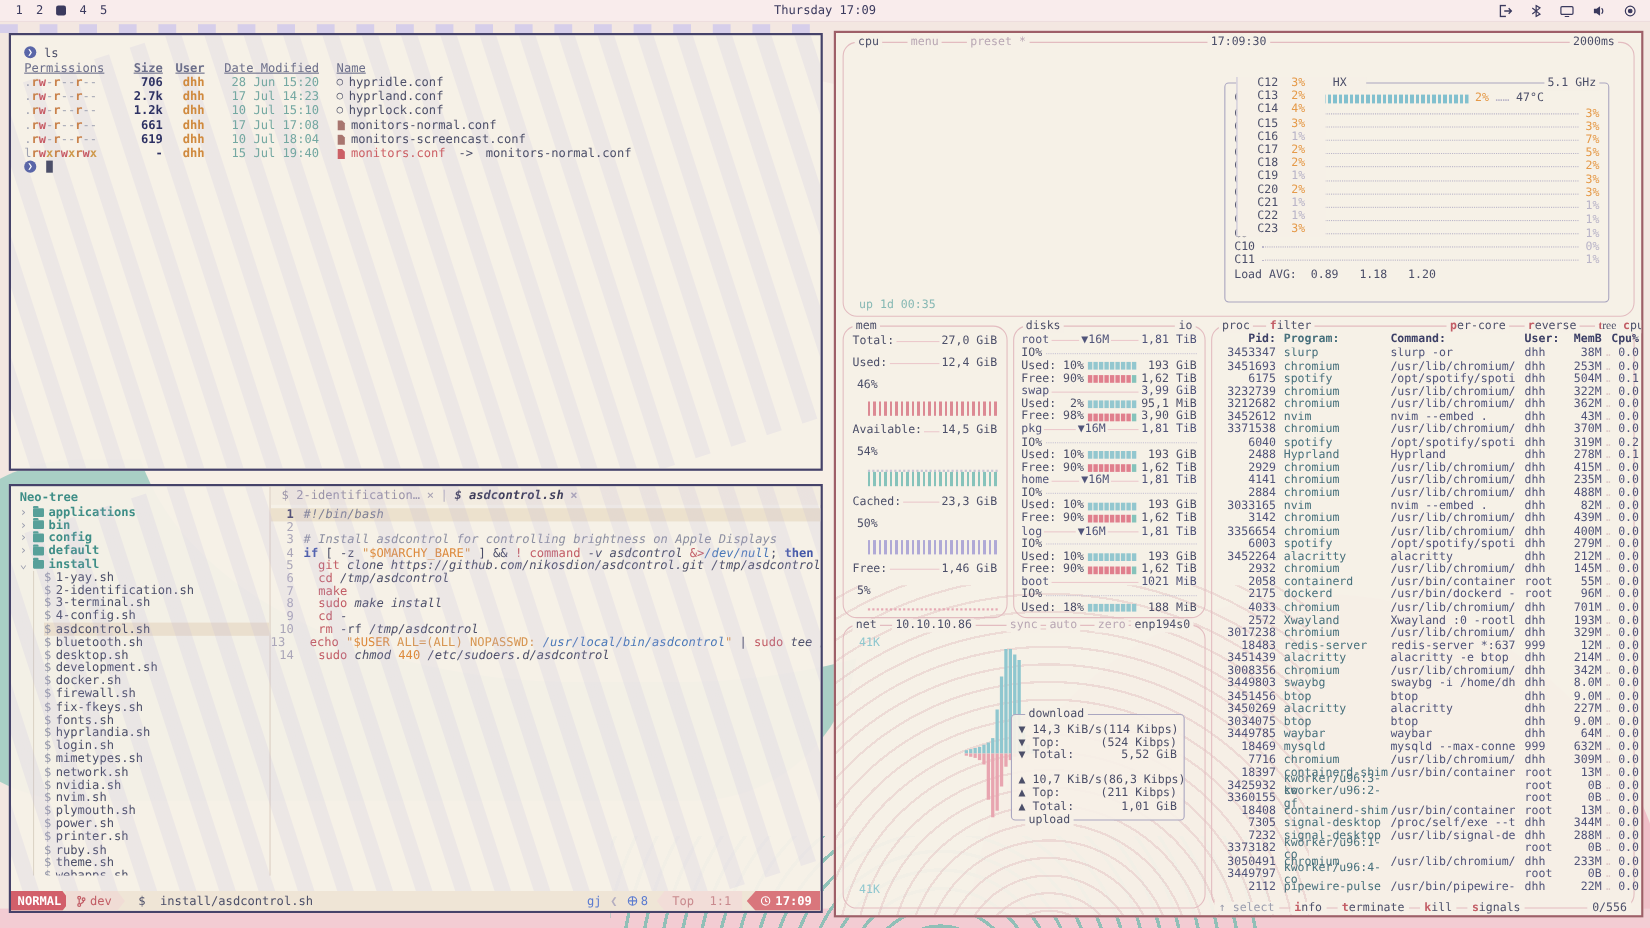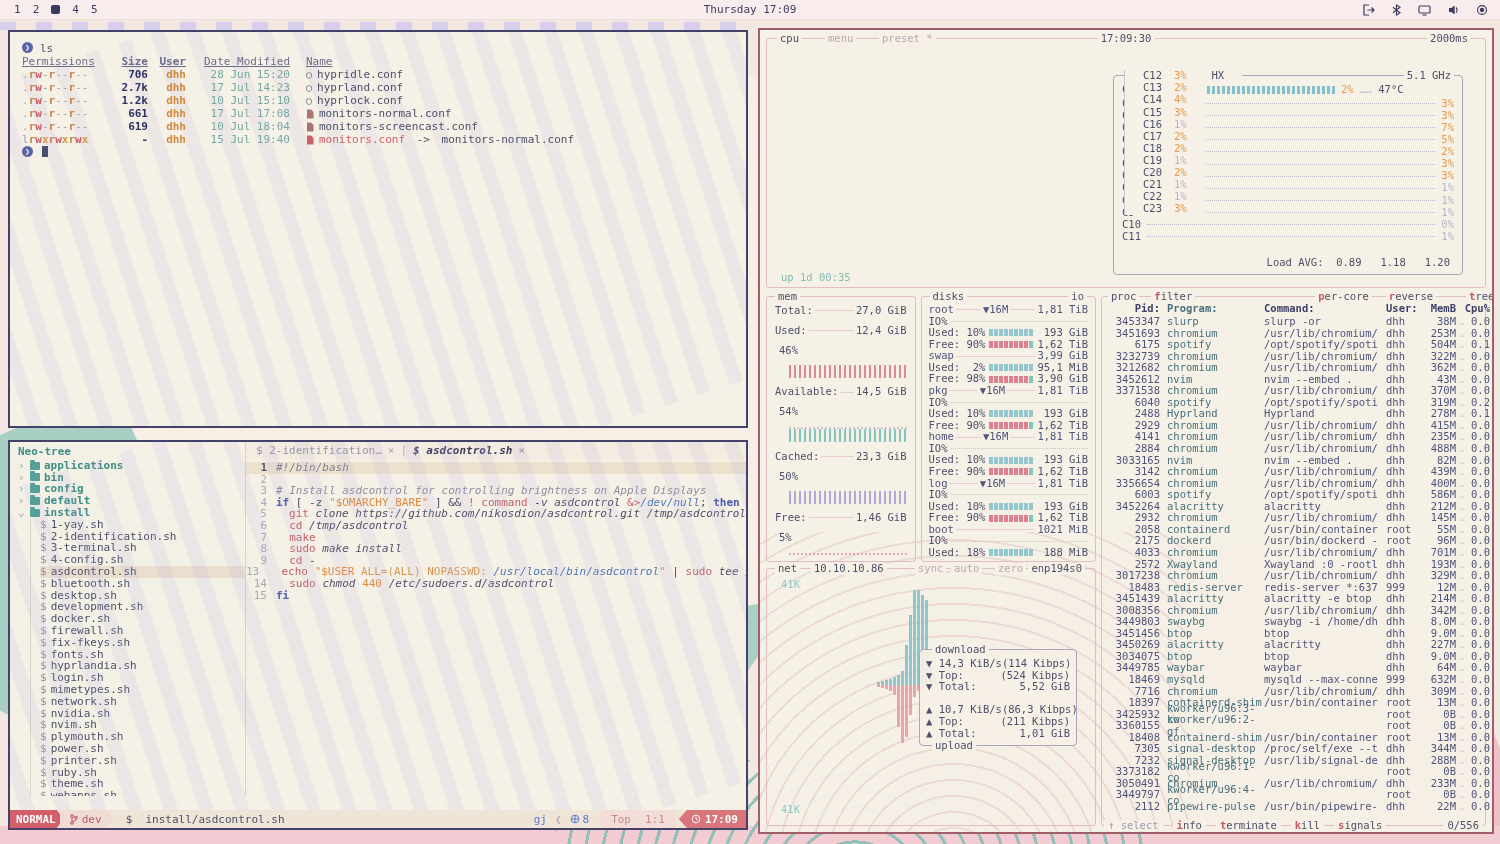--- a/index.html
+++ b/index.html
@@ -73,36 +73,36 @@
 .sl-branch{background:#f0dcd5;color:#c25d66;height:18px;display:flex;align-items:center;gap:4px;padding:0 12px 0 10px;clip-path:polygon(0 0,calc(100% - 7px) 0,100% 50%,calc(100% - 7px) 100%,0 100%);margin-left:-4px}
 .sl-path{margin-left:12px;color:#4c4f69}
 .sl-right{margin-left:auto;display:flex;align-items:center;gap:8px}
 .sl-gj{color:#5b7bd0}
 .sl-sep{color:#b4aec0}
 .sl-harp{display:flex;align-items:center;gap:3px;color:#5b7bd0}
 .sl-seg{background:#f2ddd8;color:#c98a8e;height:18px;display:flex;align-items:center;gap:14px;padding:0 10px 0 14px;clip-path:polygon(7px 0,100% 0,100% 100%,7px 100%,0 50%)}
 .sl-clock{background:#d9767c;color:#fff;font-weight:bold;height:18px;display:flex;align-items:center;gap:4px;padding:0 8px 0 12px;clip-path:polygon(8px 0,100% 0,100% 100%,8px 100%,0 50%);margin-left:-4px}
 
 #btop .inner{position:relative;width:100%;height:100%;padding:8px 6px 6px 6px;display:flex;flex-direction:column;font-size:10.5px;line-height:11.5px}
-.bbox{border:1px solid #e3bcc0;border-radius:3px;position:relative}
+.bbox{border:1px solid #e3bcc0;border-radius:13px;position:relative}
 .btit{position:absolute;top:-6px;background:rgba(246,240,231,1);padding:0 3px;color:#4c4f69;white-space:nowrap}
 .hot{color:#b9a7b4}
 #cpu-box{height:250px;flex:none}
 #ryzen{position:absolute;right:22px;top:36px;width:350px;height:200px;border:1px solid #aaa6c0;border-radius:4px;padding:8px 8px 2px 8px}
 #ryzen .rt{position:absolute;top:-6px;left:10px;background:#f6f0e7;padding:0 18px}
 #ryzen .rf{position:absolute;top:-6px;right:8px;background:#f6f0e7;padding:0 3px}
 .cpubar-row{display:flex;align-items:center;gap:6px;margin-bottom:2px}
 .cpubar{height:8px;width:188px;background:repeating-linear-gradient(90deg,#82c0ce 0 3px,rgba(0,0,0,0) 3px 5px)}
 .pct-o{color:#e59a49}.pct-d{color:#b9b4c8}
 .core-grid{display:flex}
 .core-col{flex:1;display:flex;flex-direction:column}
 .core-col.rt{border-left:1px solid #c8c4d8;padding-left:6px}
 .core-row{display:flex;align-items:center;gap:4px;height:12.1px}
 .core-dots{flex:1;border-bottom:1px dotted #b9b4c8;height:1px;margin:0 2px}
-.loadavg{text-align:right;margin-top:14px;padding-right:4px}
+.loadavg{margin-top:2px;padding-right:4px}
 #uptime{position:absolute;left:14px;bottom:4px;color:#86b8b4}
 #btop-main{display:flex;gap:5px;flex:1;margin-top:8px;min-height:0}
 #left-col{width:330px;display:flex;flex-direction:column;gap:6px}
 #row1{display:flex;gap:5px;height:266px}
 #mem-box{width:175px;padding:8px 8px 6px 8px;display:flex;flex-direction:column;justify-content:space-between}
 .mem-lab{display:flex;align-items:center;white-space:pre}
 .mem-lab .lead{flex:1;border-top:1px solid #ecc9cc;margin:0 2px}
 .meter{width:118px;margin-left:auto}
 .stripes{height:13px;background:repeating-linear-gradient(90deg,var(--c) 0 2px,rgba(0,0,0,0) 2px 5px)}
 .dotline{border-bottom:2px dotted #c9c4d4;height:3px}
@@ -271,23 +271,23 @@
       <div id="code">
           <div class="cline cur"><span class="ln">1</span><span><span class="tk-c2">#!/bin/bash</span></span></div>
           <div class="cline"><span class="ln">2</span><span></span></div>
           <div class="cline"><span class="ln">3</span><span><span class="tk-c"># Install asdcontrol for controlling brightness on Apple Displays</span></span></div>
           <div class="cline"><span class="ln">4</span><span><span class="tk-k">if</span><span class="tk-p"> [ -z </span><span class="tk-s">"</span><span class="tk-v">$OMARCHY_BARE</span><span class="tk-s">"</span><span class="tk-p"> ] &amp;&amp; </span><span class="tk-r">!</span><span class="tk-p"> </span><span class="tk-r">command</span><span class="tk-p"> </span><span class="tk-i">-v asdcontrol </span><span class="tk-r">&amp;&gt;</span><span class="tk-u">/dev/null</span><span class="tk-p">; </span><span class="tk-k">then</span></span></div>
           <div class="cline"><span class="ln">5</span><span><span class="tk-p">  </span><span class="tk-r">git</span><span class="tk-i"> clone https://github.com/nikosdion/asdcontrol.git /tmp/asdcontrol</span></span></div>
           <div class="cline"><span class="ln">6</span><span><span class="tk-p">  </span><span class="tk-r">cd</span><span class="tk-i"> /tmp/asdcontrol</span></span></div>
           <div class="cline"><span class="ln">7</span><span><span class="tk-p">  </span><span class="tk-r">make</span></span></div>
           <div class="cline"><span class="ln">8</span><span><span class="tk-p">  </span><span class="tk-r">sudo</span><span class="tk-i"> make install</span></span></div>
           <div class="cline"><span class="ln">9</span><span><span class="tk-p">  </span><span class="tk-r">cd</span><span class="tk-p"> -</span></span></div>
+          <div class="cline"><span class="ln">10</span><span><span class="tk-p">  </span><span class="tk-r">rm</span><span class="tk-p"> -rf </span><span class="tk-i">/tmp/asdcontrol</span></span></div>
           <div class="cline"><span class="ln">13</span><span><span class="tk-p">  </span><span class="tk-r">echo</span><span class="tk-p"> </span><span class="tk-s">"</span><span class="tk-v">$USER</span><span class="tk-s"> ALL=(ALL) NOPASSWD: </span><span class="tk-u">/usr/local/bin/asdcontrol</span><span class="tk-s">"</span><span class="tk-p"> | </span><span class="tk-r">sudo</span><span class="tk-p"> </span><span class="tk-i">tee</span><span class="tk-p"> </span><span class="tk-i">/etc/sudoe</span></span></div>
           <div class="cline"><span class="ln">14</span><span><span class="tk-p">  </span><span class="tk-r">sudo</span><span class="tk-p"> </span><span class="tk-i">chmod</span><span class="tk-p"> </span><span class="tk-n">440</span><span class="tk-p"> </span><span class="tk-i">/etc/sudoers.d/asdcontrol</span></span></div>
-          <div class="cline"><span class="ln">15</span><span><span class="tk-k">fi</span></span></div>
         </div>
     </div>
   </div>
   <div id="statusline">
     <div class="sl-mode">NORMAL</div>
     <div class="sl-branch">
       <svg width="8" height="11" viewBox="0 0 8 11" fill="none" stroke="#c25d66" stroke-width="1.1">
           <circle cx="2" cy="2.2" r="1.3"></circle>
           <circle cx="2" cy="8.8" r="1.3"></circle>
           <circle cx="6" cy="3.5" r="1.3"></circle>
@@ -582,21 +582,21 @@
             </div>
           </div>
         </div>
       </div>
       <div class="bbox" id="proc-box">
         <div id="proc-opts">
             <span>proc</span>
             <span class="red1" style="margin-left: 12px;">filter</span>
             <span class="red1" style="margin-left: 120px;">per-core</span>
             <span class="red1" style="margin-left: 14px;">reverse</span>
-            <span class="red1" style="margin-left: 30px;">tree</span>
+            <span class="red1" style="margin-left: 14px; font-family: Liberation Serif, serif;">tree</span>
             <span class="red1" style="margin-left: auto; margin-right: 6px;">cpu lazy</span>
           </div>
         <div class="p-head" id="proc-head">
             <span class="c-pid">Pid:</span>
             <span class="c-prog">Program:</span>
             <span class="c-cmd">Command:</span>
             <span class="c-user">User:</span>
             <span class="c-mem">MemB</span>
             <span class="c-dots"></span>
             <span class="c-cpu">Cpu%</span>
@@ -751,21 +751,21 @@
               <span class="c-mem">400M</span>
               <span class="c-dots">………</span>
               <span class="c-cpu">0.0</span>
               <span class="c-mark"></span>
             </div>
             <div class="p-row">
               <span class="c-pid">6003</span>
               <span class="c-prog">spotify</span>
               <span class="c-cmd">/opt/spotify/spoti</span>
               <span class="c-user">dhh</span>
-              <span class="c-mem">586M</span>
+              <span class="c-mem">279M</span>
               <span class="c-dots">………</span>
               <span class="c-cpu">0.0</span>
               <span class="c-mark"></span>
             </div>
             <div class="p-row">
               <span class="c-pid">3452264</span>
               <span class="c-prog">alacritty</span>
               <span class="c-cmd">alacritty</span>
               <span class="c-user">dhh</span>
               <span class="c-mem">212M</span>

